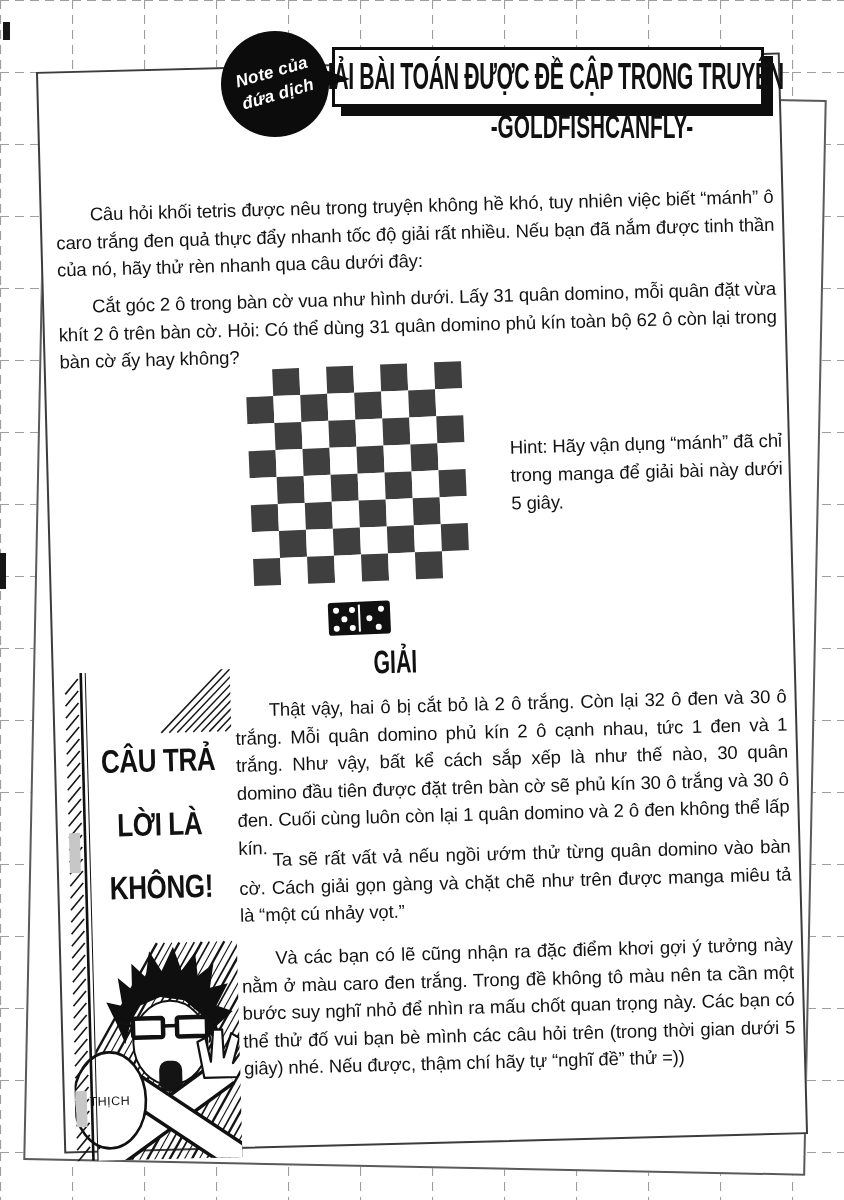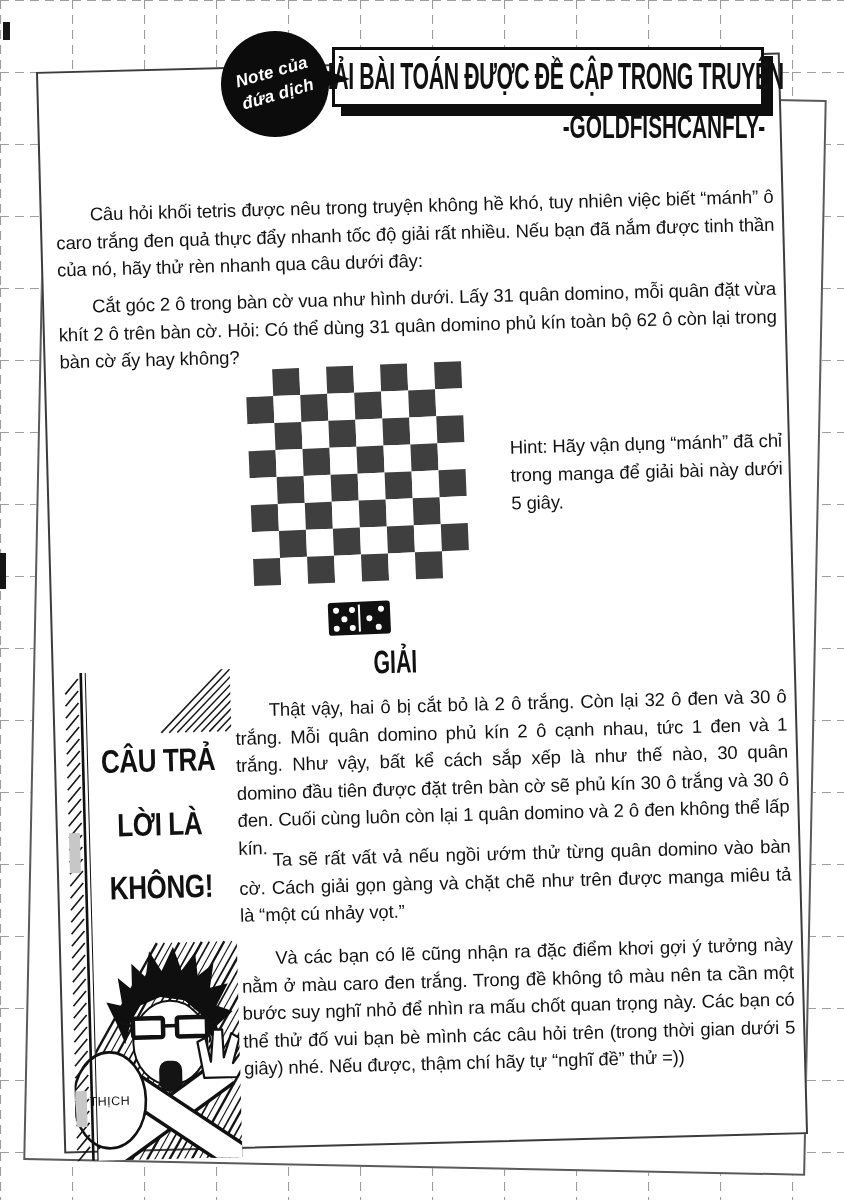--- a/index.html
+++ b/index.html
@@ -32,21 +32,21 @@
     position:absolute;left:314px;top:66px;width:0;height:0;z-index:33;
     border-top:13px solid transparent;border-bottom:11px solid transparent;border-left:36px solid #0c0c0c;
   }
   #title-box{
     position:absolute;left:332px;top:47px;width:426px;height:54px;background:#fff;
     border:3px solid #0e0e0e;box-shadow:9px 9px 0 #0e0e0e;z-index:30;
     display:flex;align-items:center;justify-content:center;
   }
   .squish{display:inline-block;white-space:nowrap;font-weight:800;}
   #title-box .squish{font-size:28px;transform:scale(0.76,1.3);letter-spacing:-0.5px;}
-  #byline{position:absolute;left:440px;top:112px;width:325px;text-align:right;z-index:30;}
+  #byline{position:absolute;left:440px;top:112px;width:325px;text-align:left;z-index:30;}
   #byline .squish{font-size:26px;transform:scale(0.8,1.25);transform-origin:100% 50%;letter-spacing:0;}
   
   .para{
     position:absolute;text-align:justify;font-size:18.5px;line-height:27.5px;
     text-indent:34px;letter-spacing:-0.15px;color:#121212;
   }
   #intro-p1{left:14px;top:128px;width:718px;}
   #intro-p2{left:14px;top:220px;width:718px;}
   #hint-text{left:462px;top:372px;width:272px;text-indent:0;line-height:28px;}
   #sol-p1{left:180px;top:628px;width:552px;}

